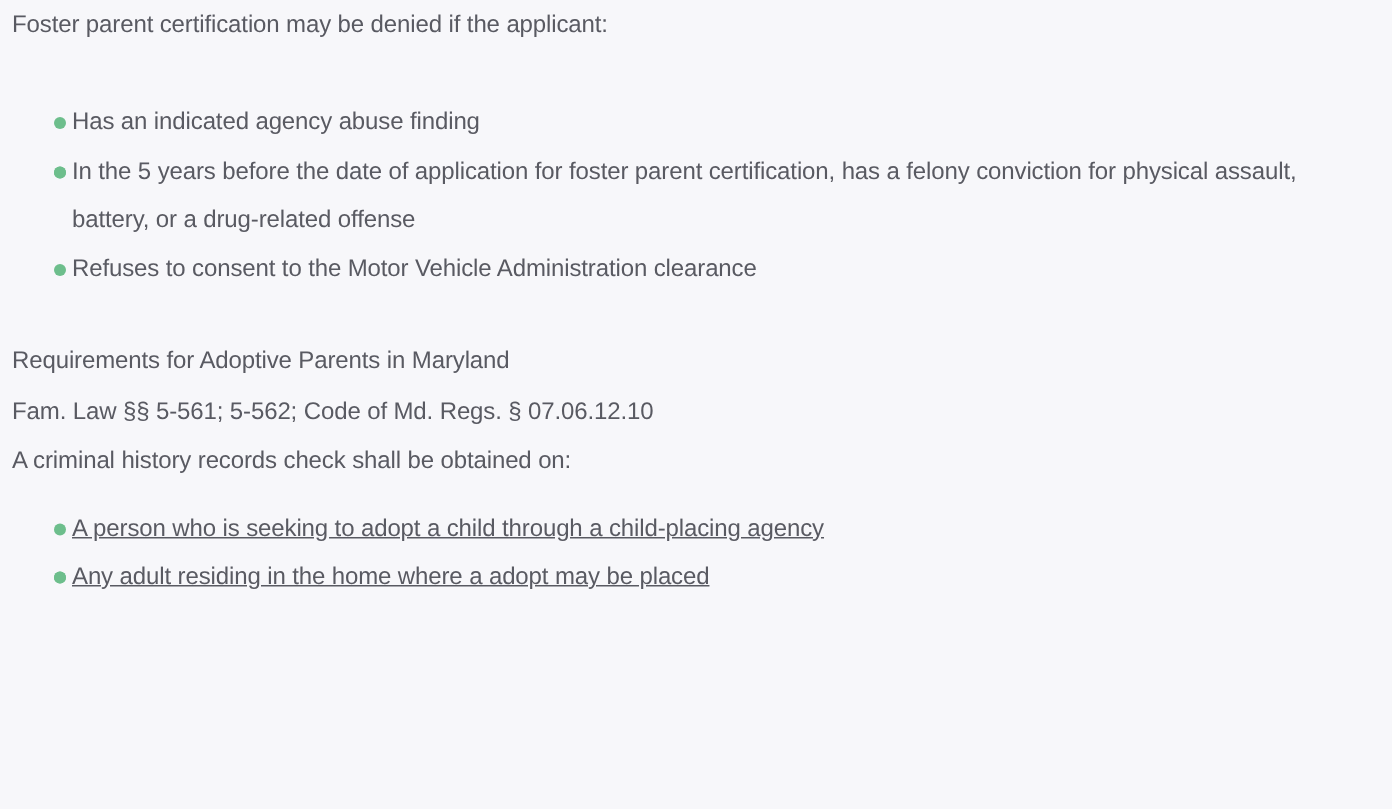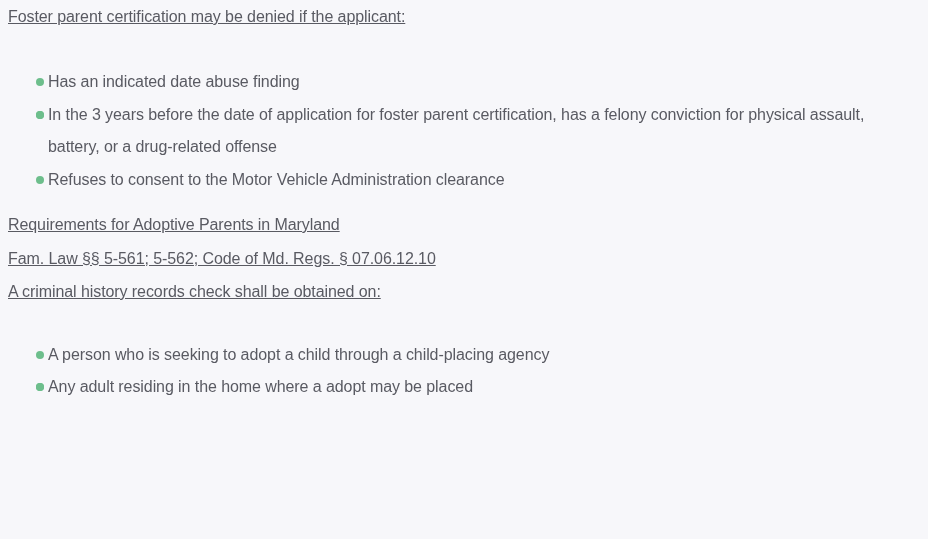--- a/index.html
+++ b/index.html
@@ -18,61 +18,61 @@
     font-family: "Liberation Sans", sans-serif;
     font-size: 16px;
     letter-spacing: -0.08px;
     line-height: 32.5px;
   }
   .doc {
     width: 928px;
     height: 539px;
     padding: 1px 8px 0 8px;
   }
-  p.line { margin: 0; text-decoration: underline; }
+  p.line { margin: 0; }
   ul.green-list {
     list-style: none;
     margin: 32.5px 0 0 0;
     padding: 0 0 0 40px;
   }
   ul.green-list li { position: relative; }
   .bullet {
     position: absolute;
     left: -12px;
     top: 12.25px;
     width: 8px;
     height: 8px;
     border-radius: 50%;
     background: var(--bullet);
     display: block;
   }
   .section-block {
-    margin-top: 12px;
+    margin-top: 28px;
     line-height: 33.5px;
   }
-  ul.green-list.second { margin-top: 30px; }
+  ul.green-list.second { margin-top: 12px; text-decoration: underline; }
 </style>
 </head>
 <body>
 
 <div class="doc">
 
   <p class="line">Foster parent certification may be denied if the applicant:</p>
 
   <ul class="green-list">
       <li>
       <span class="bullet"></span>
-      <span>Has an indicated date abuse finding</span>
+      <span>Has an indicated agency abuse finding</span>
     </li>
       <li>
       <span class="bullet"></span>
     </li>
       <li>
       <span class="bullet"></span>
-      <span>In the 3 years before the date of application for foster parent certification, has a felony conviction for physical assault, battery, or a drug-related offense</span>
+      <span>In the 5 years before the date of application for foster parent certification, has a felony conviction for physical assault, battery, or a drug-related offense</span>
     </li>
       <li>
       <span class="bullet"></span>
       <span>Refuses to consent to the Motor Vehicle Administration clearance</span>
     </li>
     </ul>
 
   <div class="section-block">
     <p class="line">Requirements for Adoptive Parents in Maryland</p>
     <p class="line">Fam. Law §§ 5-561; 5-562; Code of Md. Regs. § 07.06.12.10</p>

